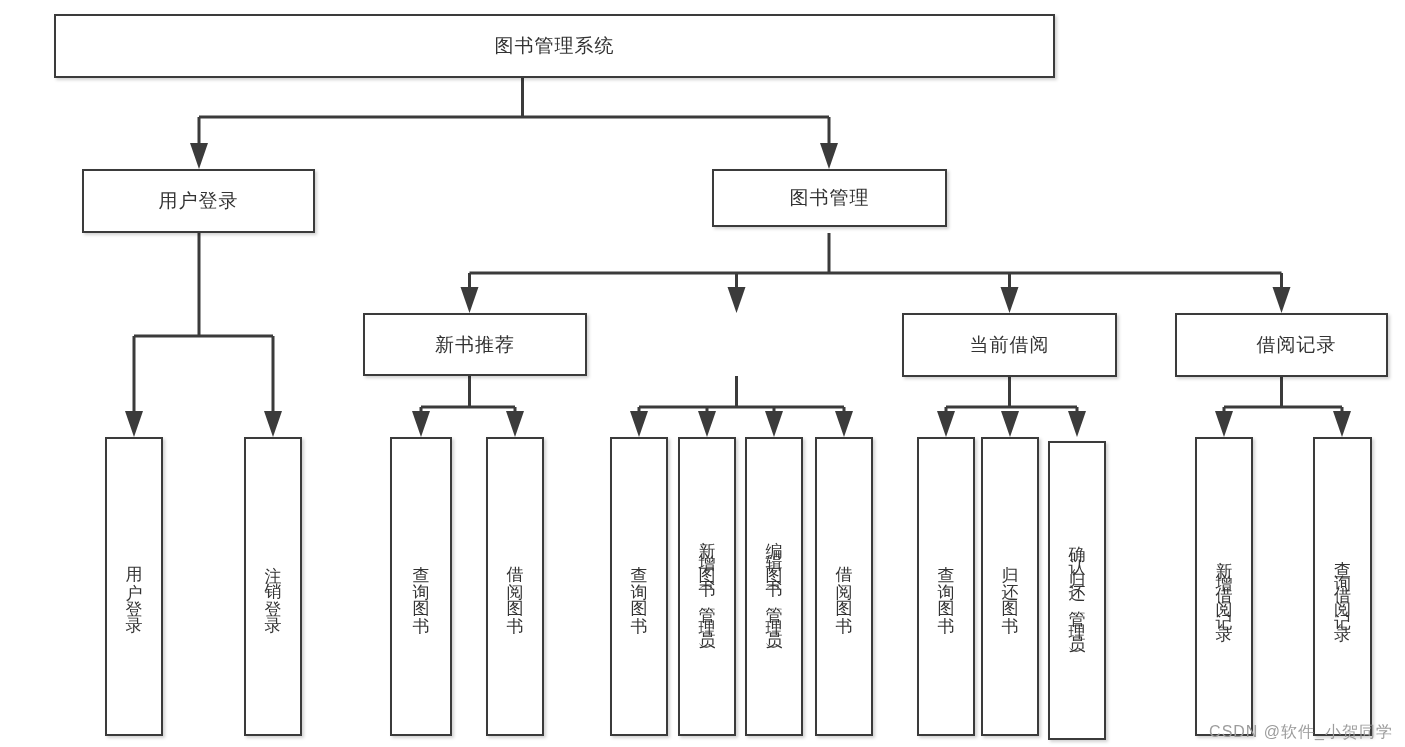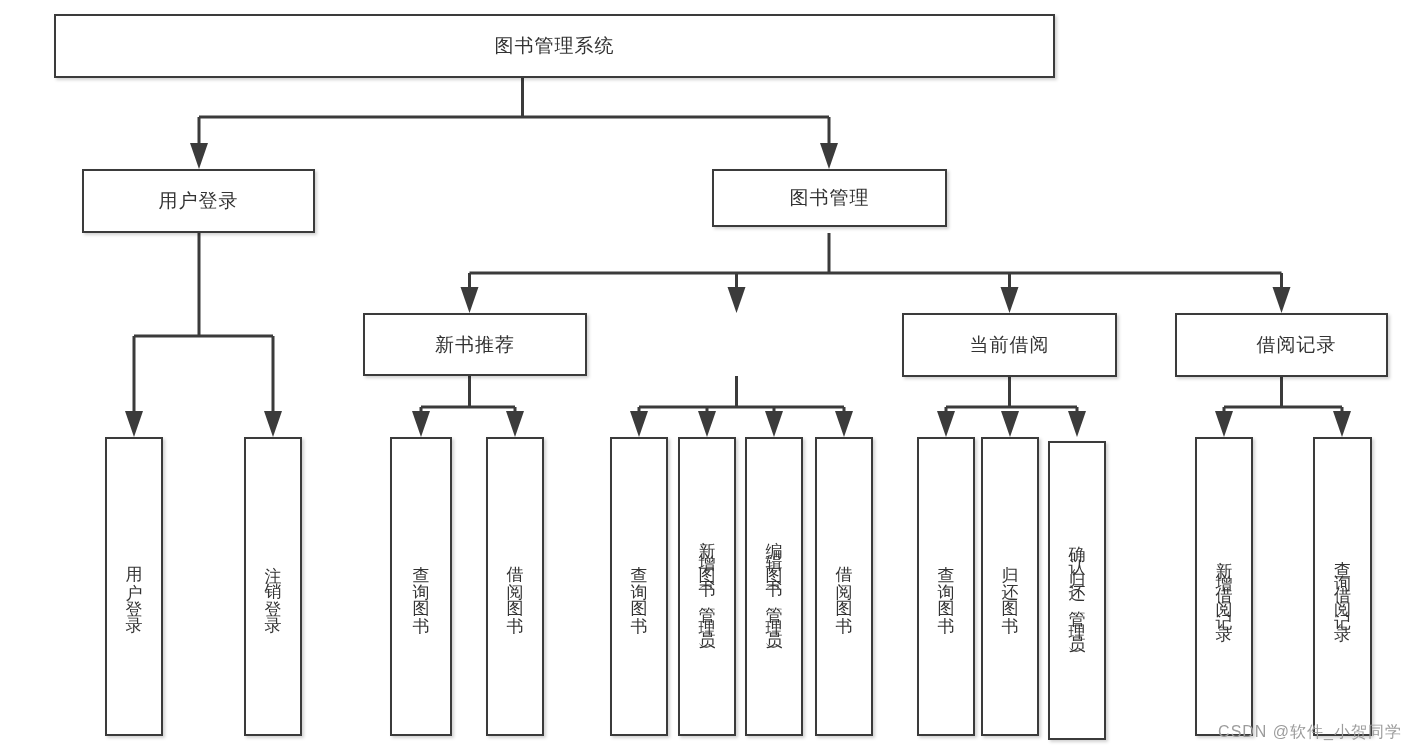--- a/index.html
+++ b/index.html
@@ -38,21 +38,21 @@
     writing-mode: vertical-rl;
     text-orientation: mixed;
     font-size: 17px;
     color: #333333;
     line-height: 1;
   }
   .ls17 span { letter-spacing: 17px; }
   .ls13 span { letter-spacing: 13px; }
   .watermark {
     position: absolute;
-    right: 3px;
+    right: 12px;
     bottom: 4px;
     font-size: 16px;
     color: #9c9c9c;
     letter-spacing: 1px;
     z-index: 5;
     white-space: nowrap;
   }
 </style>
 </head>
 <body>

